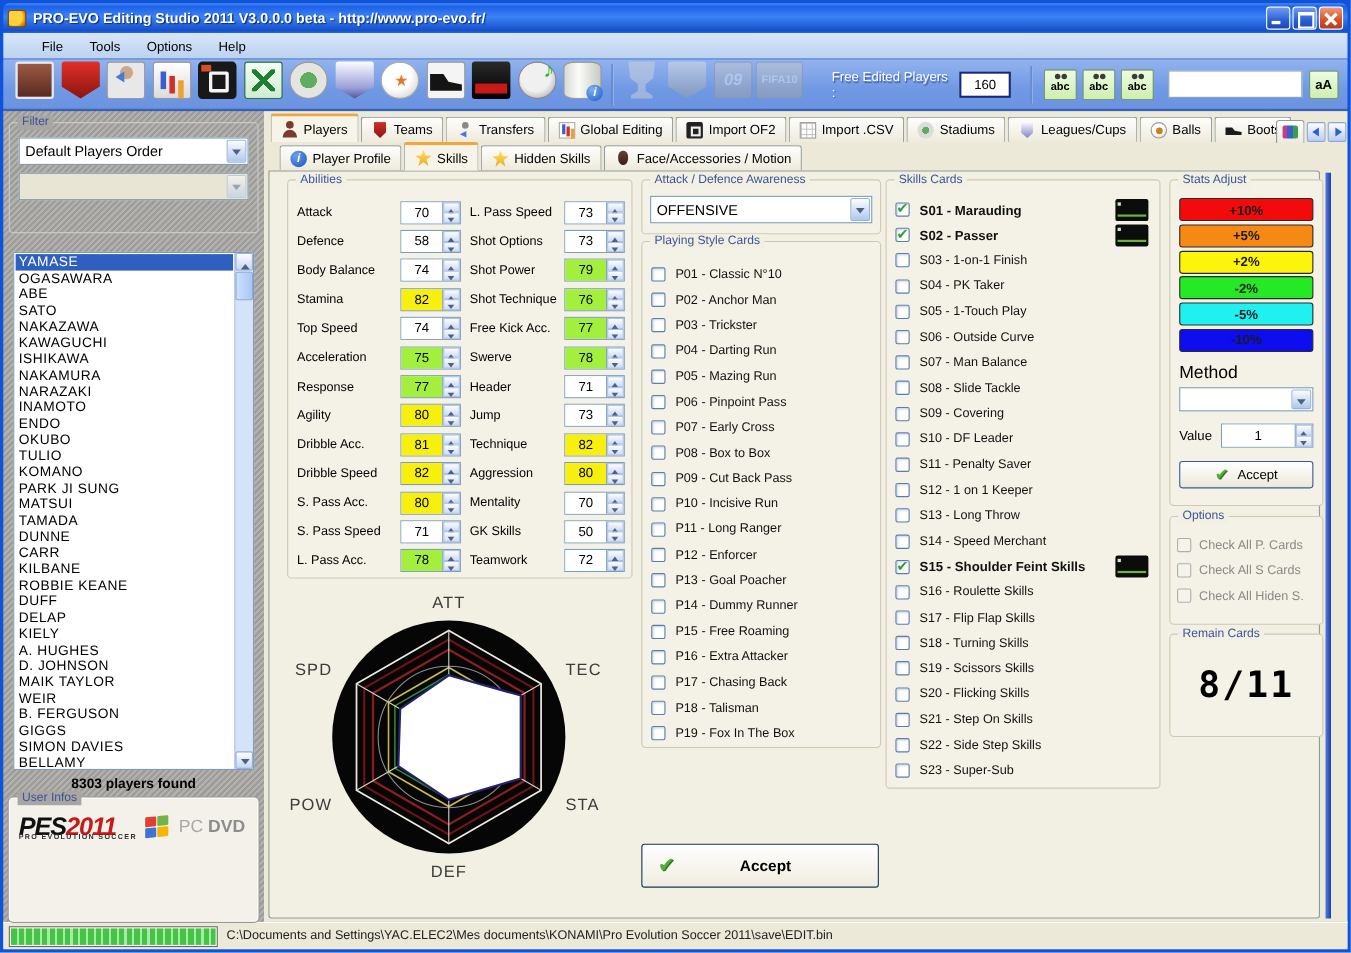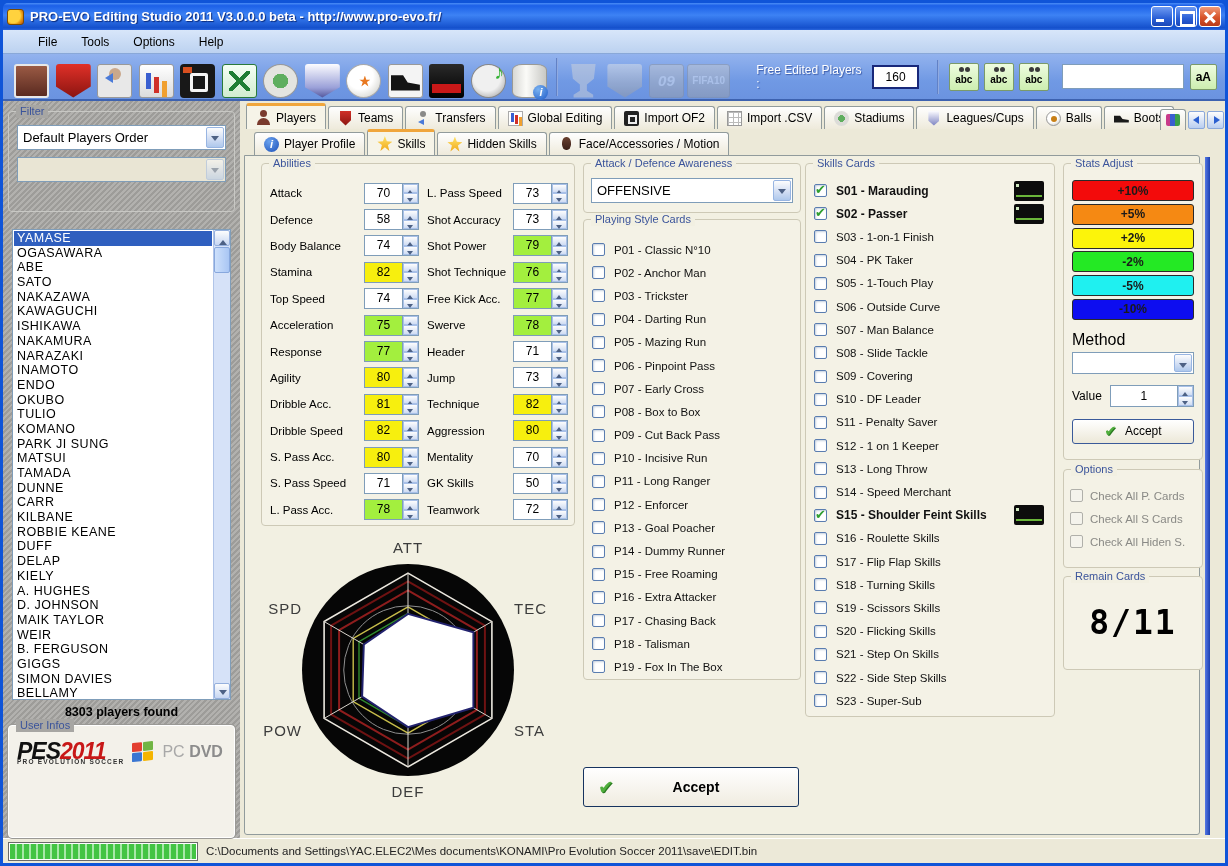--- a/index.html
+++ b/index.html
@@ -21,21 +21,21 @@
   .wb.max::after { content:""; position:absolute; left:4px; top:4px; width:11px; height:10px; border:2px solid #fff; border-top-width:3px; }
   .wb.close::before,.wb.close::after { content:""; position:absolute; left:3px; top:9px; width:14px; height:2.5px; background:#fff; }
   .wb.close::before { transform:rotate(45deg); } .wb.close::after { transform:rotate(-45deg); }
 
   
   .menubar { height:24px; background:linear-gradient(180deg,#d8e6fa,#bcd2f0); border-bottom:1px solid #89a8d8; display:flex; align-items:center; padding-left:24px; gap:2px; }
   .mi { padding:3px 11px; font-size:12px; cursor:default; }
 
   
   .toolbar { height:47px; background:linear-gradient(180deg,#93b3ee,#7099e4 60%,#6b93e0); border-bottom:2px solid #3d62b0; display:flex; align-items:center; padding:0 8px; }
-  .tbtn { width:43px; height:42px; display:flex; align-items:flex-end; justify-content:center; }
+  .tbtn { width:43px; height:42px; display:flex; align-items:flex-start; justify-content:center; }
   .tb-ic { width:35px; height:34px; position:relative; border-radius:3px; }
   .i-photo { background:linear-gradient(#9a5a44,#5a2a20); border:2px solid #e8e8e8; }
   .i-crest { background:linear-gradient(#e03028,#8a1410); clip-path:polygon(0 0,100% 0,100% 68%,50% 100%,0 68%); }
   .i-transfer { background:#e8e8e8; border:1px solid #999; }
   .i-transfer::before { content:""; position:absolute; left:11px; top:3px; width:12px; height:12px; border-radius:50%; background:#caa88c; }
   .i-transfer::after { content:""; position:absolute; left:2px; top:8px; border:5px solid transparent; border-right:8px solid #4a7ad8; }
   .i-chart { background:linear-gradient(#ffffff,#dcdcdc); border:1px solid #9a9a9a; }
   .i-chart::before { content:""; position:absolute; bottom:4px; left:6px; width:5px; height:16px; background:#3a5fd0; box-shadow:8px 4px 0 #d03028, 16px 8px 0 #f0a030; transform:translateY(-4px); }
   .i-of2 { background:#181818; border-radius:4px; }
   .i-of2::after { content:""; position:absolute; left:10px; top:9px; width:12px; height:13px; border:3px solid #f5f5f5; border-radius:2px; }
@@ -618,21 +618,21 @@
                   <span class="spinval">
                     <span class="num">73</span>
                     <span class="spin">
                       <i class="up"></i>
                       <i class="dn"></i>
                     </span>
                   </span>
                 </div>
 
                 <div class="ab-row" style="--vbg: #ffffff;">
-                  <span class="ab-label">Shot Accuracy</span>
+                  <span class="ab-label">Shot Options</span>
                   <span class="spinval">
                     <span class="num">73</span>
                     <span class="spin">
                       <i class="up"></i>
                       <i class="dn"></i>
                     </span>
                   </span>
                 </div>
 
                 <div class="ab-row" style="--vbg: #a3ef3e;">

